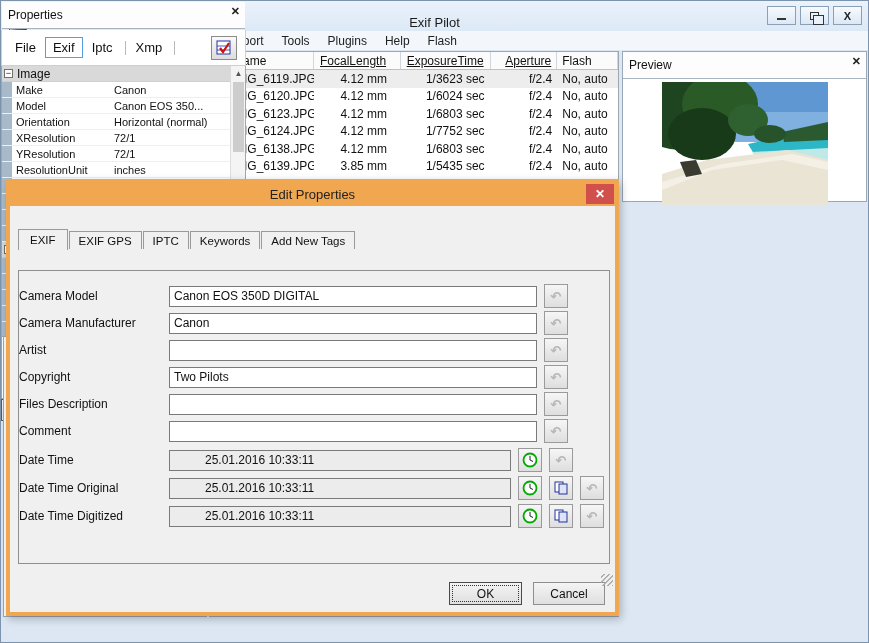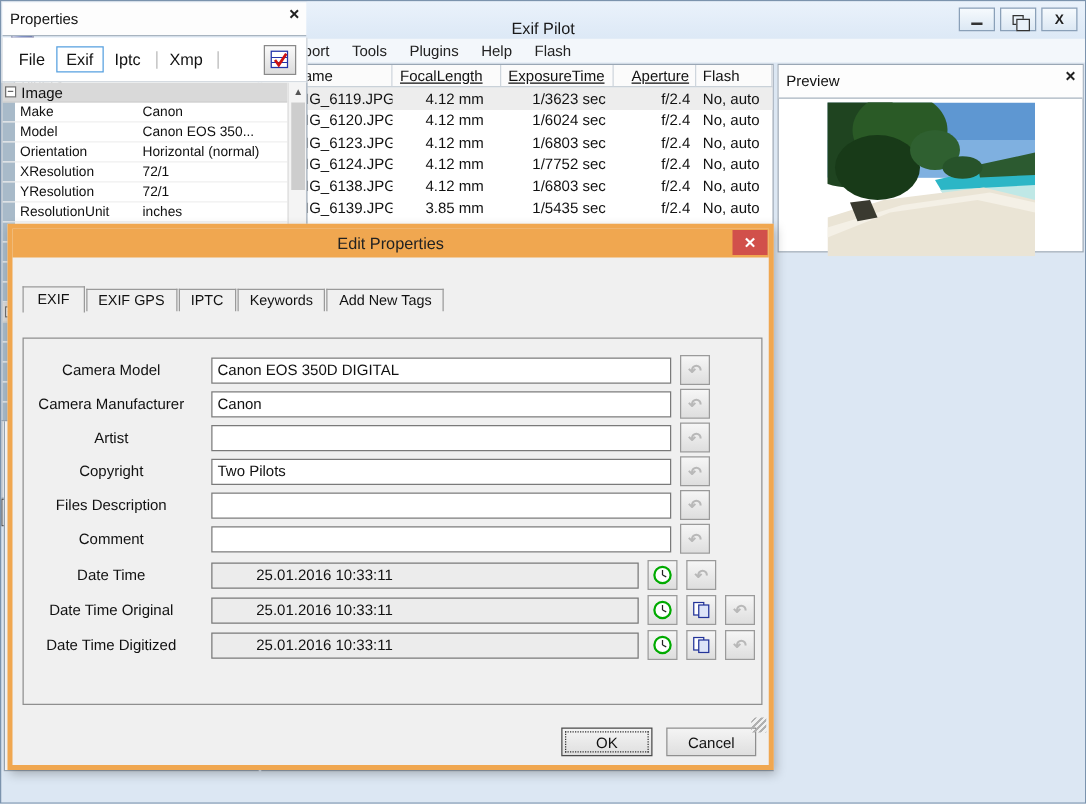--- a/index.html
+++ b/index.html
@@ -109,21 +109,21 @@
   .dlg-title { height:23px; background:#f0a750; position:relative; display:flex; align-items:center; justify-content:center;
     font-size:13px; color:#222; }
   .dlg-close { position:absolute; right:1px; top:1px; width:28px; height:20px; background:#d1504b; color:#fff;
     display:flex; align-items:center; justify-content:center; font-size:12px; font-weight:bold; }
   .dlg-body { position:relative; height:406px; }
   .dlg-tabs { position:absolute; left:8px; top:22px; display:flex; align-items:flex-end; font-size:11.5px; color:#111; }
   .dtab { border:1px solid #9a9a9a; border-bottom:none; background:#f0f0f0; padding:3px 9px 2px 9px; margin-right:1px; }
   .dtab.active { padding:4px 11px 4px 11px; position:relative; top:1px; background:#f0f0f0; z-index:2; }
   .dlg-frame { position:absolute; left:8px; top:64px; width:592px; height:294px; border:1px solid #8f8f8f; background:#f0f0f0; }
   .field-row { position:absolute; left:0; display:flex; align-items:center; height:26px; width:100%; }
-  .f-label { width:140px; text-align:center; font-size:12px; color:#111; margin-right:10px; }
+  .f-label { width:140px; text-align:left; font-size:12px; color:#111; margin-right:10px; }
   .f-input { height:21px; border:1px solid #7a7a7a; background:#fff; font-size:12px; padding:0 4px; color:#111;
     font-family:"Liberation Sans",sans-serif; }
   .f-input.wide { width:368px; }
   .f-input.date { width:342px; background:#ececec;padding-left:35px; }
   .mini-btn { width:24px; height:24px; border:1px solid #9a9a9a; background:linear-gradient(#f6f6f6,#dedede);
     margin-left:7px; display:flex; align-items:center; justify-content:center; }
   .undo-glyph { font-size:13px; color:#b8b8b8; font-weight:bold; }
   .dlg-buttons { position:absolute; top:376px; left:0; width:100%; height:24px; }
   .btn { position:absolute; height:23px; border:1px solid #8f8f8f; background:linear-gradient(#f4f4f4,#dfdfdf);
     font-size:12px; color:#111; display:flex; align-items:center; justify-content:center; }

